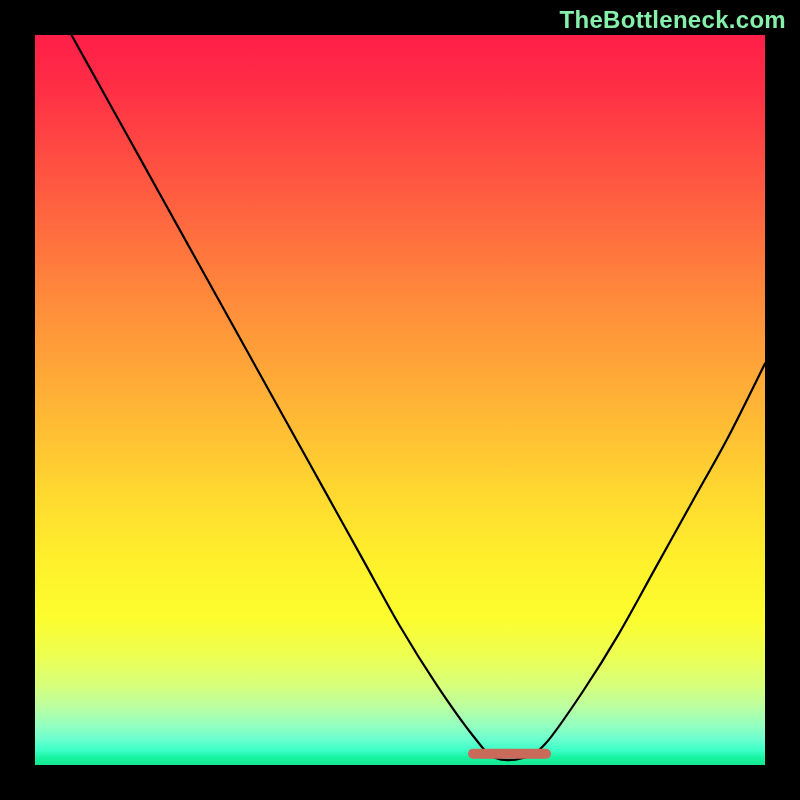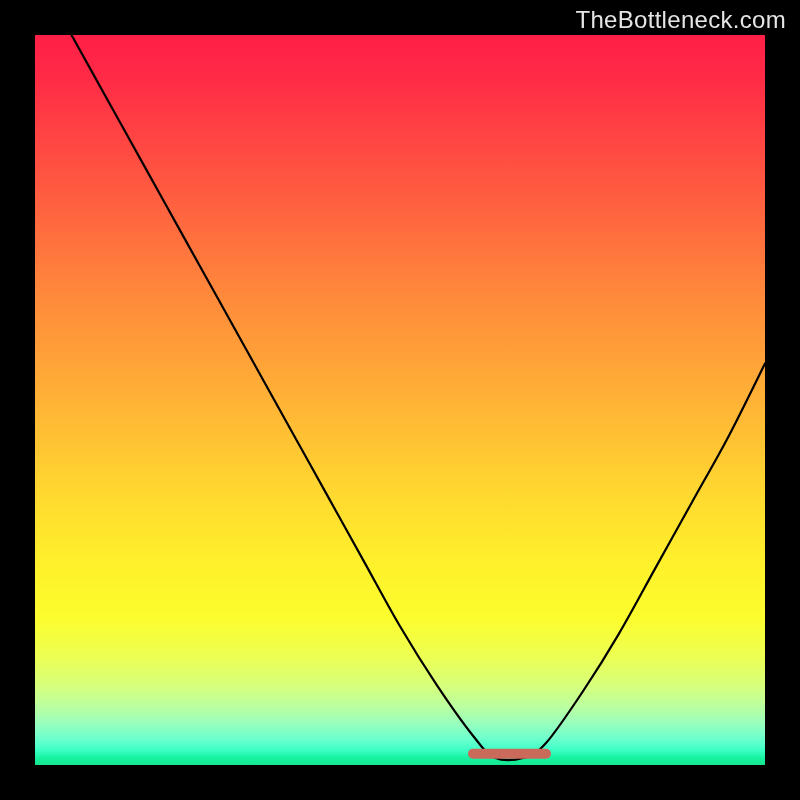--- a/index.html
+++ b/index.html
@@ -14,23 +14,23 @@
   .frame {
     position: relative;
     width: 800px;
     height: 800px;
     background: #000;
   }
   .watermark {
     position: absolute;
     top: 6px;
     right: 14px;
-    color: #e5e5e5;
+    color: #86efac;
     font-size: 24px;
-    font-weight: 400;
+    font-weight: 700;
     letter-spacing: 0.3px;
     font-family: Arial, Helvetica, sans-serif;
     z-index: 10;
   }
   .plot-area {
     position: absolute;
     left: 35px;
     top: 35px;
     width: 730px;
     height: 730px;

